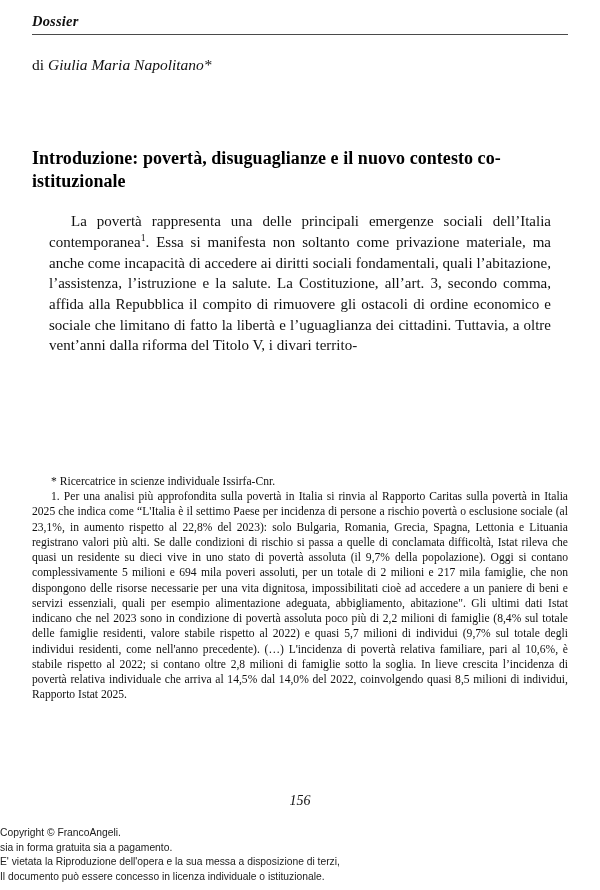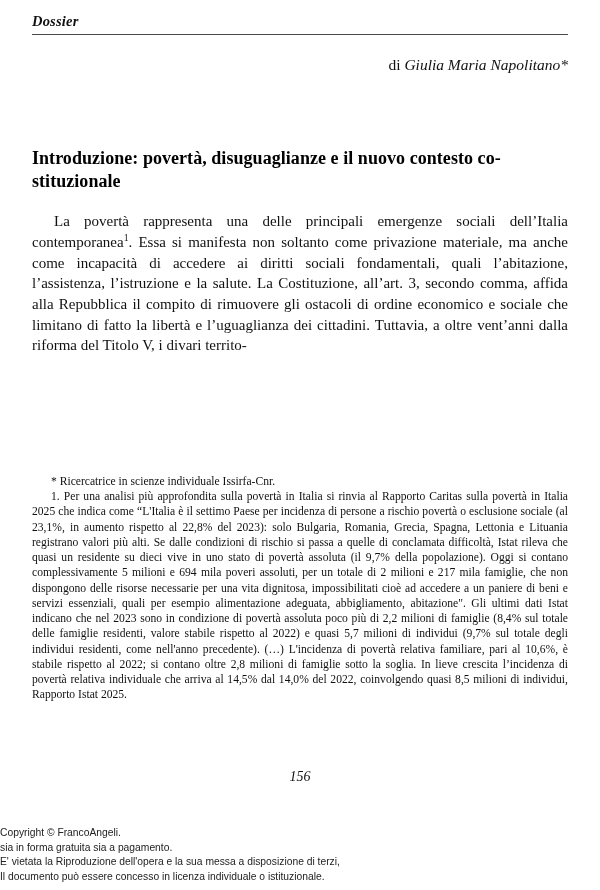--- a/index.html
+++ b/index.html
@@ -55,21 +55,20 @@
     display: block;
     white-space: pre;
   }
 
   
   .byline {
     margin-top: 20px;
     font-size: 15.5px;
     line-height: 1.3;
     color: #111;
-    text-align: right;
   }
   .byline .by-prefix {
     font-style: normal;
   }
   .byline .by-name {
     font-style: italic;
   }
 
   
   .section-heading {
@@ -87,21 +86,21 @@
   
   .body-text {
     margin-top: 18px;
     font-size: 15px;
     line-height: 1.38;
     text-align: justify;
     text-justify: inter-word;
     color: #111;
   }
   .body-text p {
-    margin: 0;
+    margin: 17px;
     text-indent: 22px;
     font-family: Liberation Serif, serif;
   }
   sup.fn-ref {
     font-size: 0.65em;
     vertical-align: super;
     line-height: 0;
   }
 
   
@@ -132,21 +131,21 @@
     line-height: 1.3;
     letter-spacing: 0.05px;
     color: #111;
   }
 
   
   .page-number {
     position: absolute;
     left: 0;
     right: 0;
-    top: 769px;
+    top: 793px;
     text-align: center;
     font-style: italic;
     font-size: 14px;
     color: #111;
   }
 
   
   .copyright-footer {
     position: absolute;
     left: 0;
@@ -172,21 +171,21 @@
     <div class="head-rule"></div>
   </div>
 
 
   <div class="byline">
     <span class="by-prefix">di </span><span class="by-name">Giulia Maria Napolitano*</span>
   </div>
 
   <h2 class="section-heading">
     <span class="hline">Introduzione: povertà, disuguaglianze e il nuovo contesto co-</span>
-    <span class="hline">stituzionale</span>
+    <span class="hline">istituzionale</span>
   </h2>
 
   <div class="body-text">
     <p><span>La povertà rappresenta una delle principali emergenze sociali dell’Italia contemporanea</span><sup class="fn-ref">1</sup><span>. Essa si manifesta non soltanto come privazione materiale, ma anche come incapacità di accedere ai diritti sociali fondamentali, quali l’abitazione, l’assistenza, l’istruzione e la salute. La Costituzione, all’art. 3, secondo comma, affida alla Repubblica il compito di rimuovere gli ostacoli di ordine economico e sociale che limitano di fatto la libertà e l’uguaglianza dei cittadini. Tuttavia, a oltre vent’anni dalla riforma del Titolo V, i divari territo-</span></p>
   </div>
 
   <div class="footnotes">
     <p>* Ricercatrice in scienze individuale Issirfa-Cnr.</p>
     <p>1. Per una analisi più approfondita sulla povertà in Italia si rinvia al Rapporto Caritas sulla povertà in Italia 2025 che indica come “L'Italia è il settimo Paese per incidenza di persone a rischio povertà o esclusione sociale (al 23,1%, in aumento rispetto al 22,8% del 2023): solo Bulgaria, Romania, Grecia, Spagna, Lettonia e Lituania registrano valori più alti. Se dalle condizioni di rischio si passa a quelle di conclamata difficoltà, Istat rileva che quasi un residente su dieci vive in uno stato di povertà assoluta (il 9,7% della popolazione). Oggi si contano complessivamente 5 milioni e 694 mila poveri assoluti, per un totale di 2 milioni e 217 mila famiglie, che non dispongono delle risorse necessarie per una vita dignitosa, impossibilitati cioè ad accedere a un paniere di beni e servizi essenziali, quali per esempio alimentazione adeguata, abbigliamento, abitazione". Gli ultimi dati Istat indicano che nel 2023 sono in condizione di povertà assoluta poco più di 2,2 milioni di famiglie (8,4% sul totale delle famiglie residenti, valore stabile rispetto al 2022) e quasi 5,7 milioni di individui (9,7% sul totale degli individui residenti, come nell'anno precedente). (…) L'incidenza di povertà relativa familiare, pari al 10,6%, è stabile rispetto al 2022; si contano oltre 2,8 milioni di famiglie sotto la soglia. In lieve crescita l’incidenza di povertà relativa individuale che arriva al 14,5% dal 14,0% del 2022, coinvolgendo quasi 8,5 milioni di individui, Rapporto Istat 2025.</p>
   </div>

